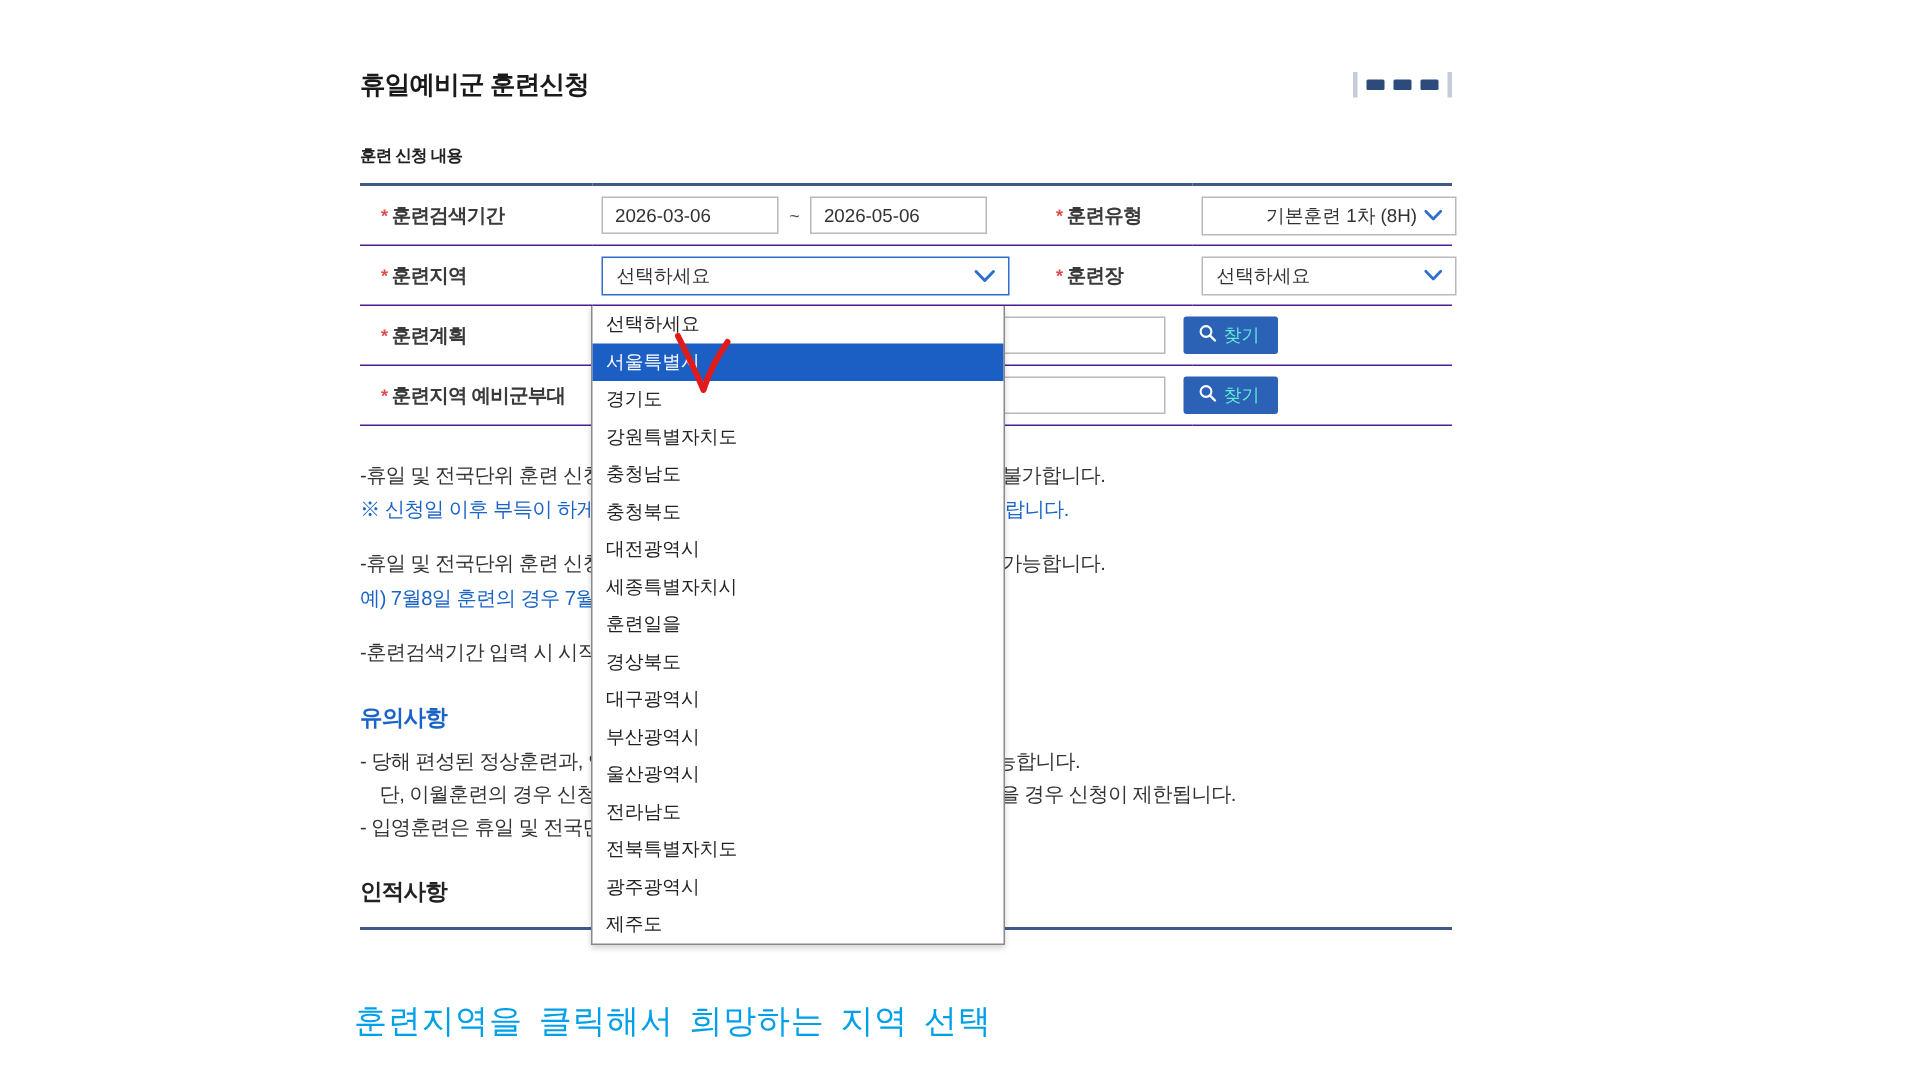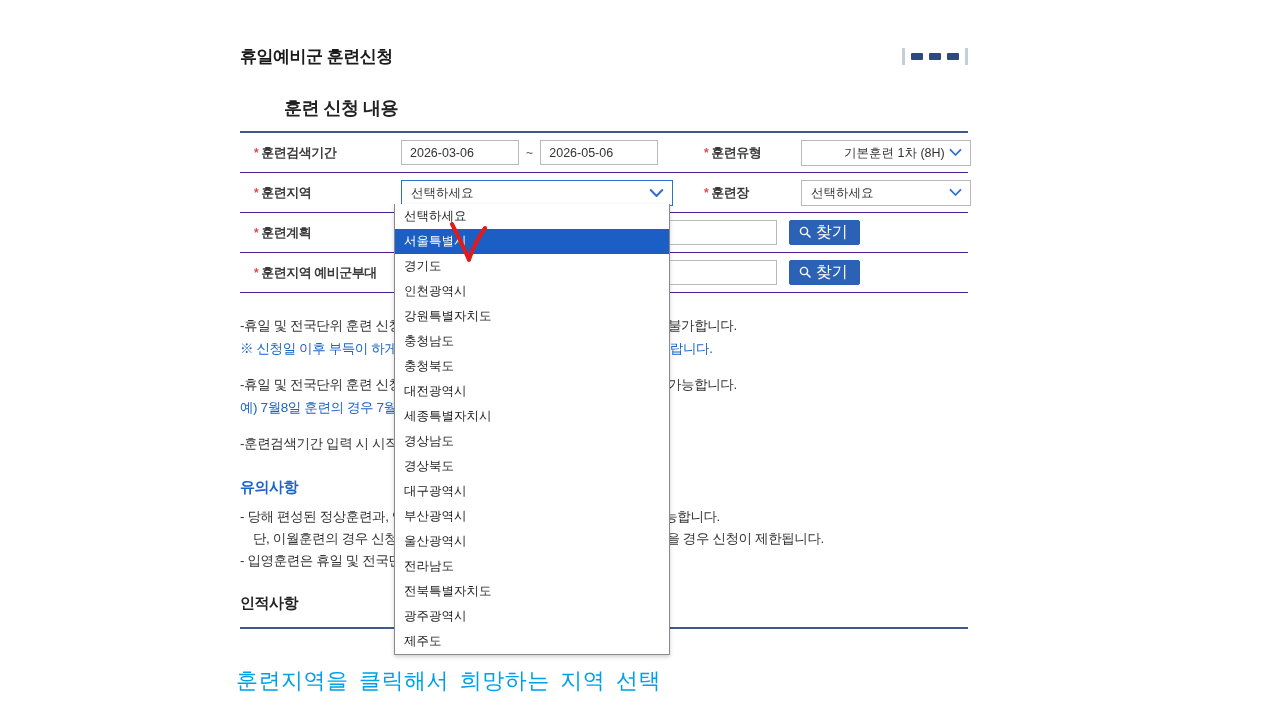--- a/index.html
+++ b/index.html
@@ -49,25 +49,24 @@
   .deco-dot {
     width: 12px;
     height: 7px;
     background: #2c4a7c;
     border-radius: 1px;
   }
 
   
   .section-title {
     margin-top: 28px;
-    font-size: 18px;
+    font-size: 11px;
     font-weight: bold;
     color: #222;
     letter-spacing: -0.5px;
-    margin-left: 44px;
   }
 
   
   .form-table {
     margin-top: 11px;
     border-top: 2px solid #3f5a8a;
     border-collapse: collapse;
     width: 728px;
     table-layout: fixed;
   }
@@ -146,22 +145,22 @@
   .sel-place { width: 170px; }
 
   .find-btn {
     display: inline-flex;
     align-items: center;
     gap: 5px;
     height: 25px;
     padding: 0 11px 0 9px;
     border: 1px solid #2c62b6;
     background: #2c62b6;
-    color: #ffffff;
-    font-size: 16px;
+    color: #5eead4;
+    font-size: 12px;
     border-radius: 2px;
     cursor: pointer;
     box-sizing: border-box;
     vertical-align: middle;
     margin-left: 8px;
     font-family: "Liberation Sans", sans-serif;
   }
 
   
   .notes {
@@ -389,27 +388,26 @@
     </div>
 
     <div class="person-head">인적사항</div>
     <div class="bottom-rule"></div>
   </div>
 
   <div class="dropdown" id="region-dropdown">
       <div class="dd-item">선택하세요</div>
       <div class="dd-item selected">서울특별시</div>
       <div class="dd-item">경기도</div>
-      <div class="dd-item">인천광역시</div>
       <div class="dd-item">강원특별자치도</div>
       <div class="dd-item">충청남도</div>
       <div class="dd-item">충청북도</div>
       <div class="dd-item">대전광역시</div>
       <div class="dd-item">세종특별자치시</div>
-      <div class="dd-item">경상남도</div>
+      <div class="dd-item">훈련일을</div>
       <div class="dd-item">경상북도</div>
       <div class="dd-item">대구광역시</div>
       <div class="dd-item">부산광역시</div>
       <div class="dd-item">울산광역시</div>
       <div class="dd-item">전라남도</div>
       <div class="dd-item">전북특별자치도</div>
       <div class="dd-item">광주광역시</div>
       <div class="dd-item">제주도</div>
     </div>
 

